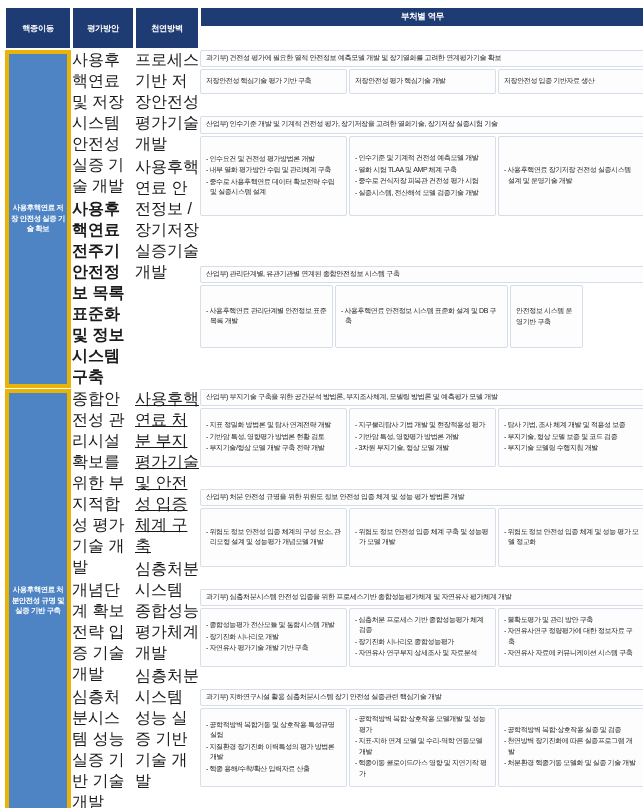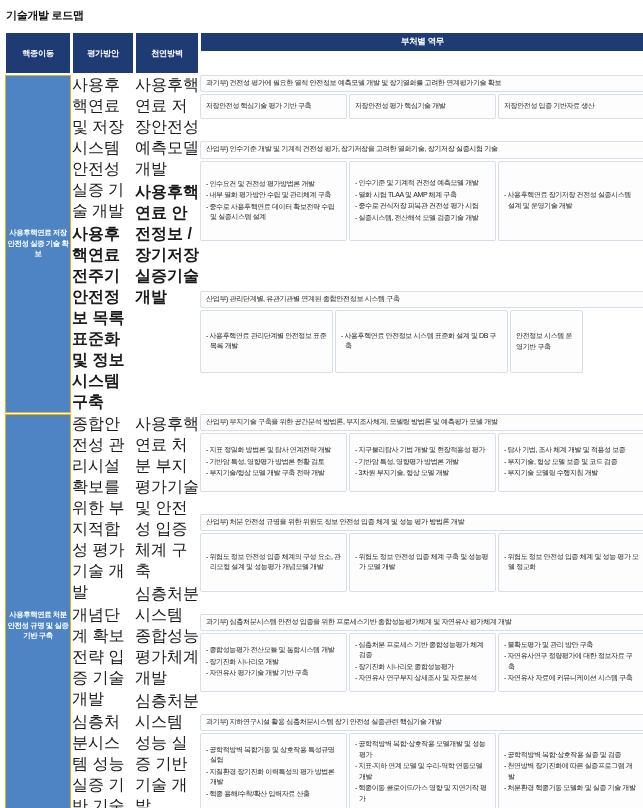--- a/index.html
+++ b/index.html
@@ -52,21 +52,21 @@
   td.strategic {
     background: #4e84c4;
     color: #ffffff;
     font-size: 7.4px;
     font-weight: bold;
     text-align: center;
     vertical-align: middle;
     line-height: 1.45;
     padding: 2px 1px;
     letter-spacing: -0.4px;
-    border: 1px solid #eab308;
+    border: 4px solid #eab308;
   }
 
   
   td.content {
     padding: 0;
     vertical-align: top;
     background: #ffffff;
     border: none;
   }
   .grp { display: flex; flex-direction: column; gap: 2px; height: 100%; }
@@ -108,21 +108,20 @@
   .s15 { flex: 1.5; }
   .s4 { flex: 4; }
 
   .blank { background: transparent; border: none; }
 </style>
 </head>
 <body>
 
 <div class="page">
 
-  <div class="page-title">기술개발 로드맵</div>
 
   <table class="roadmap">
     <colgroup>
       <col style="width:66px">
       <col style="width:62px">
       <col style="width:64px">
       <col style="width:445px">
     </colgroup>
     <thead>
       <tr>
@@ -151,22 +150,22 @@
         <tr>
           <td class="strategic" rowspan="3">사용후핵연료 저장 안전성 실증 기술 확보</td>
           <td rowspan="3" style="padding: 0px; border: none; vertical-align: top;">
             <div style="display: flex; flex-direction: column; gap: 2px; height: 100%;">
               <div class="focus" style="flex: 1 1 0%; display: flex; align-items: center; justify-content: center; font-family: Liberation Serif, serif;">사용후핵연료 및 저장시스템 안전성 실증 기술 개발</div>
               <div class="focus" style="flex: 1 1 0%; display: flex; align-items: center; justify-content: center; font-weight: bold;">사용후핵연료 전주기 안전정보 목록 표준화 및 정보시스템 구축</div>
             </div>
           </td>
           <td rowspan="3" style="padding: 0px; border: none; vertical-align: top;">
             <div style="display: flex; flex-direction: column; gap: 2px; height: 100%;">
-              <div class="compose" style="flex: 1 1 0%; display: flex; align-items: center; justify-content: center;">사용후핵연료 저장안전성 예측모델 개발</div>
-              <div class="compose" style="flex: 1 1 0%; display: flex; align-items: center; justify-content: center; font-weight: bold;">사용후핵연료 안전정보 / 장기저장 실증기술 개발</div>
+              <div class="compose" style="flex: 1 1 0%; display: flex; align-items: center; justify-content: center;">프로세스기반 저장안전성 평가기술 개발</div>
+              <div class="compose" style="flex: 1 1 0%; display: flex; align-items: center; justify-content: center;">사용후핵연료 안전정보 / 장기저장 실증기술 개발</div>
             </div>
           </td>
           <td class="content" style="height: 44px;">
             <div class="grp" style="height: 44px;">
               <div class="banner">과기부) 건전성 평가에 필요한 열적 안전정보 예측모델 개발 및 장기열화를 고려한 연계평가기술 확보</div>
               <div class="row-cells">
                 <div class="cell mid s3">
                   <div class="plain">저장안전성 핵심기술 평가 기반 구축</div>
                 </div>
                 <div class="cell mid s3">
@@ -235,21 +234,21 @@
           <td class="strategic" rowspan="4">사용후핵연료 처분안전성 규명 및 실증 기반 구축</td>
           <td rowspan="4" style="padding: 0px; border: none; vertical-align: top;">
             <div style="display: flex; flex-direction: column; gap: 2px; height: 100%;">
               <div class="focus" style="flex: 1 1 0%; display: flex; align-items: center; justify-content: center;">종합안전성 관리시설 확보를 위한 부지적합성 평가 기술 개발</div>
               <div class="focus" style="flex: 1 1 0%; display: flex; align-items: center; justify-content: center;">개념단계 확보전략 입증 기술 개발</div>
               <div class="focus" style="flex: 1 1 0%; display: flex; align-items: center; justify-content: center;">심층처분시스템 성능 실증 기반 기술 개발</div>
             </div>
           </td>
           <td rowspan="4" style="padding: 0px; border: none; vertical-align: top;">
             <div style="display: flex; flex-direction: column; gap: 2px; height: 100%;">
-              <div class="compose" style="flex: 1 1 0%; display: flex; align-items: center; justify-content: center;">사용후핵연료 처분 부지 평가기술 및 안전성 입증체계 구축</div>
+              <div class="compose" style="flex: 1 1 0%; display: flex; align-items: center; justify-content: center; text-decoration: underline;">사용후핵연료 처분 부지 평가기술 및 안전성 입증체계 구축</div>
               <div class="compose" style="flex: 1 1 0%; display: flex; align-items: center; justify-content: center; font-family: Liberation Mono, monospace;">심층처분시스템 종합성능 평가체계 개발</div>
               <div class="compose" style="flex: 1 1 0%; display: flex; align-items: center; justify-content: center;">심층처분시스템 성능 실증 기반기술 개발</div>
             </div>
           </td>
           <td class="content" style="height: 78px;">
             <div class="grp" style="height: 78px;">
               <div class="banner">산업부) 부지기술 구축을 위한 공간분석 방법론, 부지조사체계, 모델링 방법론 및 예측평가 모델 개발</div>
               <div class="row-cells">
                 <div class="cell mid s3">
                   <ul>

